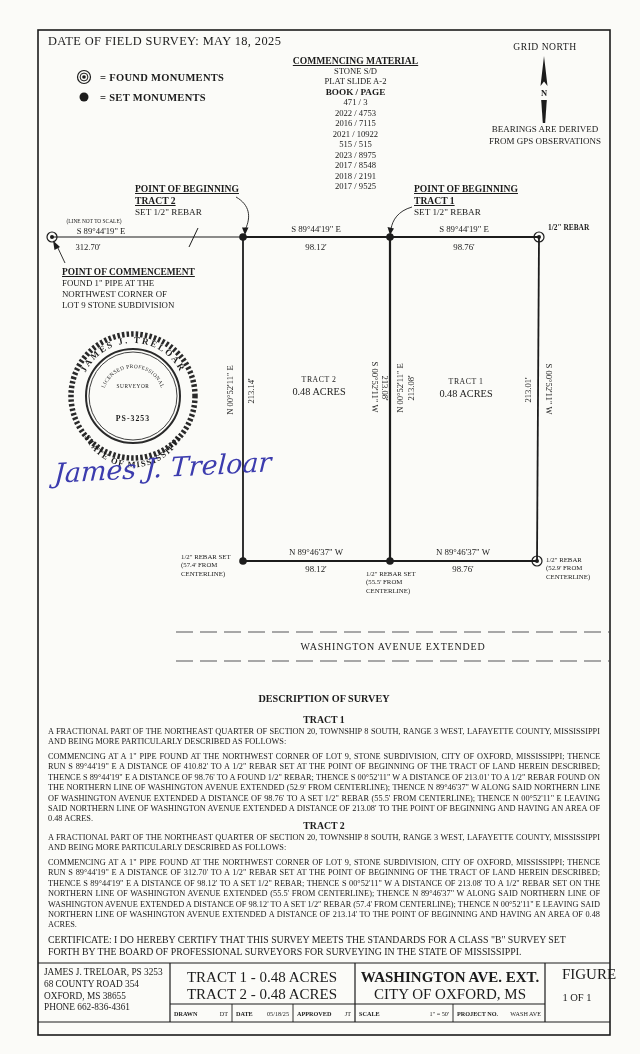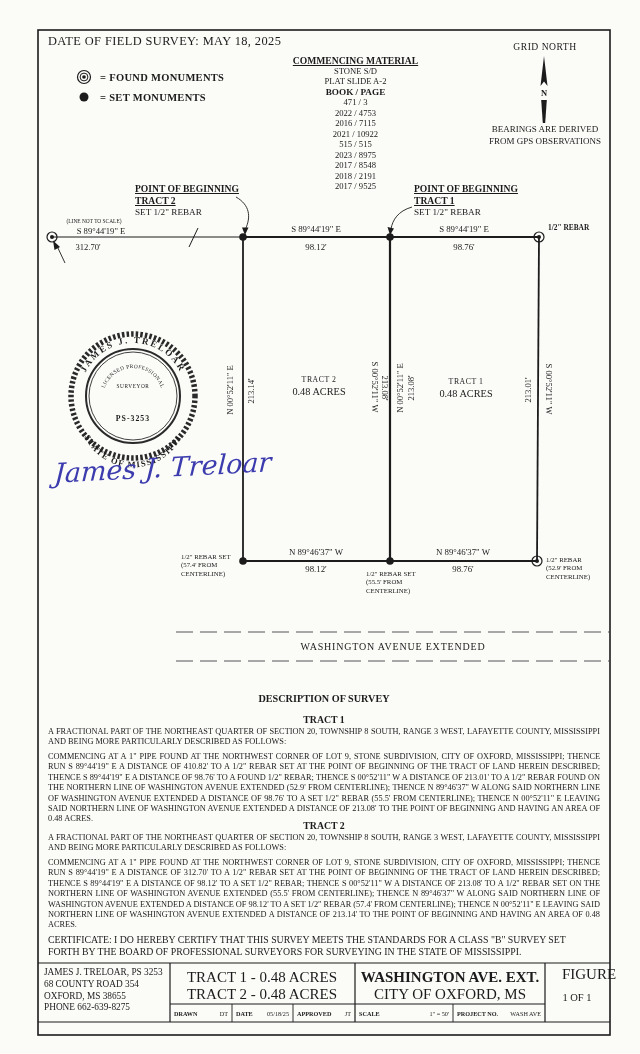--- a/index.html
+++ b/index.html
@@ -142,20 +142,26 @@
   </div>
 
   <div class="c" style="left:545px;top:46px;font-size:9.6px;letter-spacing:0.5px;">GRID NORTH</div>
   <div class="c" style="left:545px;top:129px;font-size:9px;">BEARINGS ARE DERIVED</div>
   <div class="c" style="left:545px;top:140.5px;font-size:9px;">FROM GPS OBSERVATIONS</div>
 
   <div class="c" style="left:94px;top:221px;font-size:5.4px;">(LINE NOT TO SCALE)</div>
   <div class="c" style="left:101px;top:231px;font-size:8.6px;">S 89°44'19" E</div>
   <div class="c" style="left:88px;top:246.5px;font-size:8.6px;">312.70'</div>
 
+  <div class="abs" style="left:62px;top:266px;">
+    <div class="bu" style="font-size:9.4px;line-height:12px;">POINT OF COMMENCEMENT</div>
+    <div style="font-size:8.8px;line-height:11.2px;">FOUND 1" PIPE AT THE</div>
+    <div style="font-size:8.8px;line-height:11.2px;">NORTHWEST CORNER OF</div>
+    <div style="font-size:8.8px;line-height:11.2px;">LOT 9 STONE SUBDIVISION</div>
+  </div>
 
   <div class="abs" style="left:135px;top:183px;">
     <div class="bu" style="font-size:9.6px;line-height:12px;">POINT OF BEGINNING</div>
     <div class="bu" style="font-size:9.6px;line-height:12px;">TRACT 2</div>
     <div style="font-size:9.2px;line-height:11px;">SET 1/2" REBAR</div>
   </div>
 
   <div class="abs" style="left:414px;top:183px;">
     <div class="bu" style="font-size:9.6px;line-height:12px;">POINT OF BEGINNING</div>
     <div class="bu" style="font-size:9.6px;line-height:12px;">TRACT 1</div>
@@ -214,21 +220,21 @@
   <div class="c" style="left:324px;top:825px;font-size:9.8px;font-weight:bold;">TRACT 2</div>
   <div class="abs just" style="left:48px;top:833px;width:552px;font-size:8.3px;line-height:10.4px;">A FRACTIONAL PART OF THE NORTHEAST QUARTER OF SECTION 20, TOWNSHIP 8 SOUTH, RANGE 3 WEST, LAFAYETTE COUNTY, MISSISSIPPI AND BEING MORE PARTICULARLY DESCRIBED AS FOLLOWS:</div>
   <div class="abs just" style="left:48px;top:858px;width:552px;font-size:8.3px;line-height:10.4px;">COMMENCING AT A 1" PIPE FOUND AT THE NORTHWEST CORNER OF LOT 9, STONE SUBDIVISION, CITY OF OXFORD, MISSISSIPPI; THENCE RUN S 89°44'19" E A DISTANCE OF 312.70' TO A 1/2" REBAR SET AT THE POINT OF BEGINNING OF THE TRACT OF LAND HEREIN DESCRIBED; THENCE S 89°44'19" E A DISTANCE OF 98.12' TO A SET 1/2" REBAR; THENCE S 00°52'11" W A DISTANCE OF 213.08' TO A 1/2" REBAR SET ON THE NORTHERN LINE OF WASHINGTON AVENUE EXTENDED (55.5' FROM CENTERLINE); THENCE N 89°46'37" W ALONG SAID NORTHERN LINE OF WASHINGTON AVENUE EXTENDED A DISTANCE OF 98.12' TO A SET 1/2" REBAR (57.4' FROM CENTERLINE); THENCE N 00°52'11" E LEAVING SAID NORTHERN LINE OF WASHINGTON AVENUE EXTENDED A DISTANCE OF 213.14' TO THE POINT OF BEGINNING AND HAVING AN AREA OF 0.48 ACRES.</div>
 
   <div class="abs" style="left:48px;top:934px;width:548px;font-size:9.8px;line-height:12.2px;">CERTIFICATE: I DO HEREBY CERTIFY THAT THIS SURVEY MEETS THE STANDARDS FOR A CLASS "B" SURVEY SET FORTH BY THE BOARD OF PROFESSIONAL SURVEYORS FOR SURVEYING IN THE STATE OF MISSISSIPPI.</div>
 
   <div class="abs" style="left:44px;top:967px;font-size:9.3px;line-height:11.8px;">
     <div>JAMES J. TRELOAR, PS 3253</div>
     <div>68 COUNTY ROAD 354</div>
     <div>OXFORD, MS 38655</div>
-    <div>PHONE 662-639-8275</div>
+    <div>PHONE 662-836-4361</div>
   </div>
   <div class="c" style="left:262px;top:977px;font-size:15px;">TRACT 1 - 0.48 ACRES</div>
   <div class="c" style="left:262px;top:994px;font-size:15px;">TRACT 2 - 0.48 ACRES</div>
   <div class="c" style="left:450px;top:977px;font-size:15px;font-weight:bold;">WASHINGTON AVE. EXT.</div>
   <div class="c" style="left:450px;top:994px;font-size:15px;">CITY OF OXFORD, MS</div>
   <div class="c" style="left:577px;top:974px;font-size:15px;margin-left:12px;">FIGURE</div>
   <div class="c" style="left:577px;top:997px;font-size:10.5px;">1 OF 1</div>
 
   <div class="ml" style="left:174px;top:1013px;font-size:6.2px;">DRAWN</div>
   <div class="mr" style="left:228px;top:1013px;font-size:6.2px;">DT</div>

